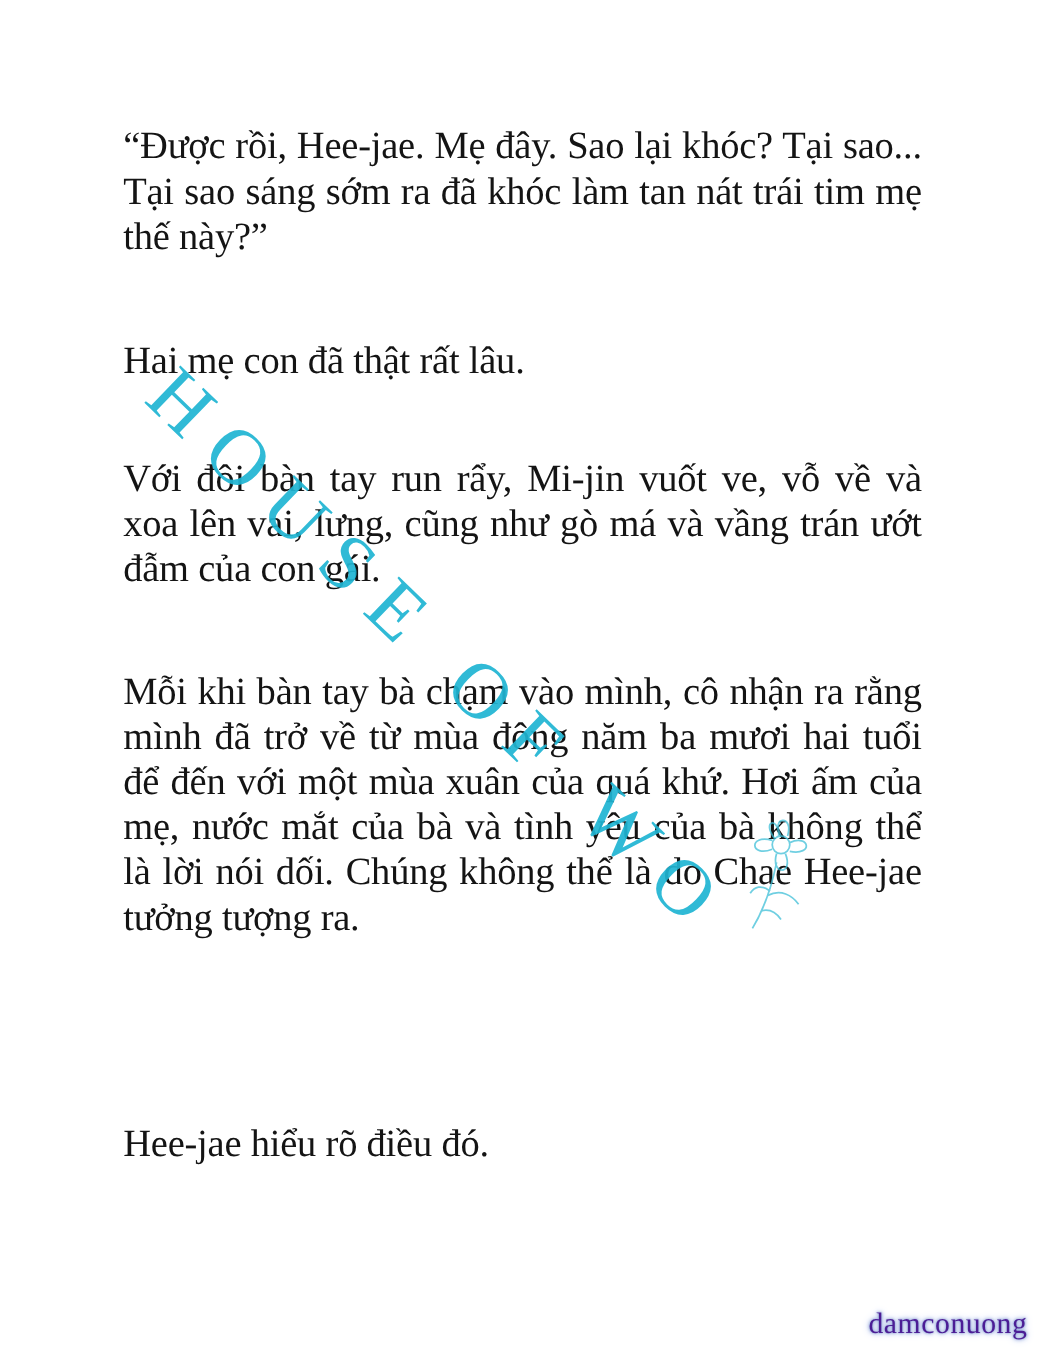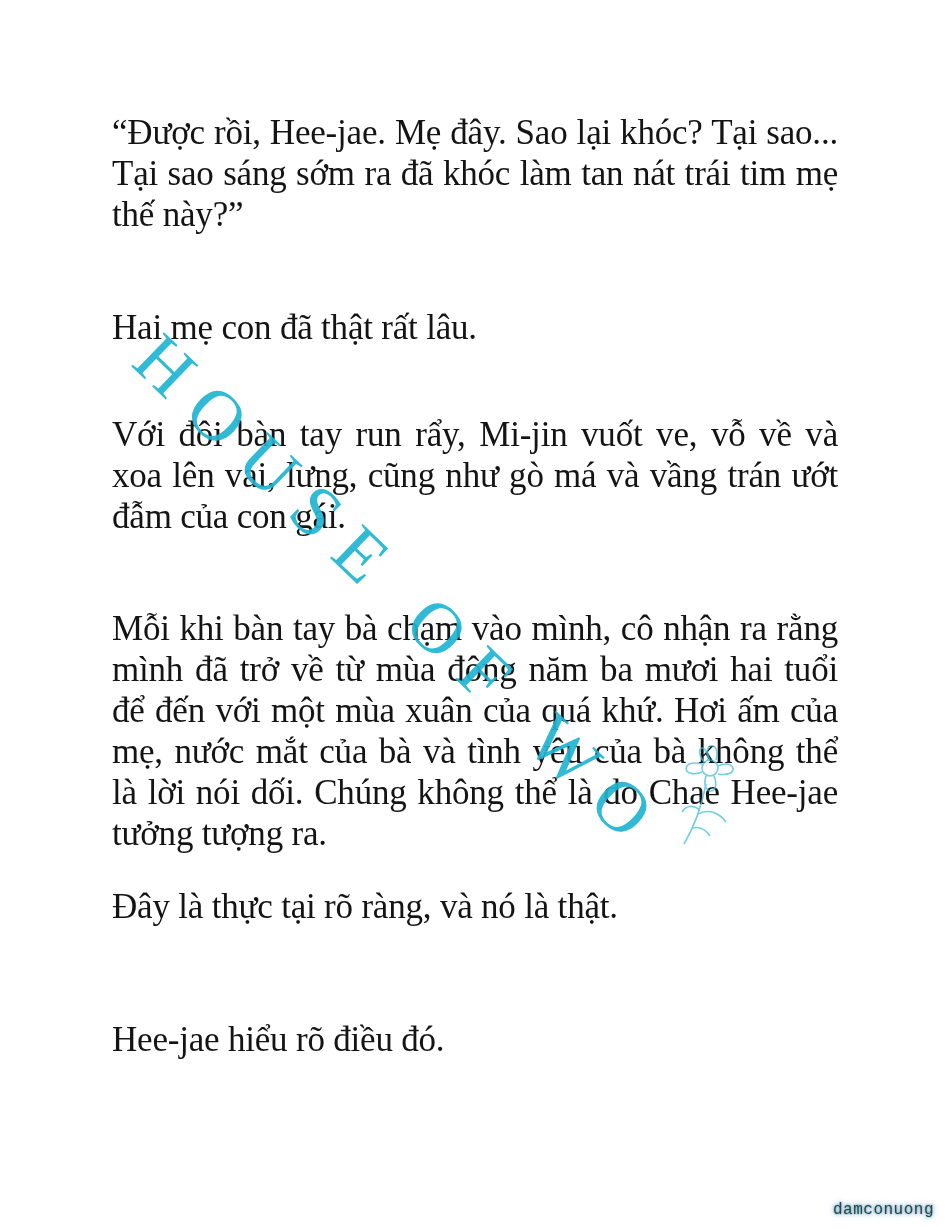--- a/index.html
+++ b/index.html
@@ -25,34 +25,33 @@
     .wm {
       position: absolute; left: 175px; top: 318px;
       transform-origin: 0 0; transform: rotate(44deg);
       color: #1fb5d3; font-family: "Liberation Serif", serif;
       font-size: 72px; letter-spacing: 20px; white-space: nowrap;
       opacity: 0.92; pointer-events: none;
     }
     .flower { position: absolute; left: 670px; top: 740px; width: 70px; height: 110px; opacity: 0.75; }
     .site-wm {
       position: absolute; right: 16px; bottom: 10px;
-      font-family: Liberation Mono, monospace; font-size: 16px; color: #14532d;
+      font-family: Liberation Serif, serif; font-size: 27px; color: #4c1d95;
       text-shadow: 0 0 4px #8aa0d8, 0 0 8px #b8c6ee, 0 0 2px #6f86c8;
       letter-spacing: 0.5px;
     }
   </style>
 </head>
 <body>
 
 <div class="page">
   <p class="para p1">“Được rồi, Hee-jae. Mẹ đây. Sao lại khóc? Tại sao... Tại sao sáng sớm ra đã khóc làm tan nát trái tim mẹ thế này?”</p>
   <p class="para p2">Hai mẹ con đã thật rất lâu.</p>
   <p class="para p3">Với đôi bàn tay run rẩy, Mi-jin vuốt ve, vỗ về và xoa lên vai, lưng, cũng như gò má và vầng trán ướt đẫm của con gái.</p>
   <p class="para p4">Mỗi khi bàn tay bà chạm vào mình, cô nhận ra rằng mình đã trở về từ mùa đông năm ba mươi hai tuổi để đến với một mùa xuân của quá khứ. Hơi ấm của mẹ, nước mắt của bà và tình yêu của bà không thể là lời nói dối. Chúng không thể là do Chae Hee-jae tưởng tượng ra.</p>
-  <p class="para p5">Đây là thực tại rõ ràng, và nó là thật.</p>
   <p class="para p6">Hee-jae hiểu rõ điều đó.</p>
 
   <div class="wm">HOUSE OF WO</div>
 
   <svg class="flower" viewBox="0 0 70 110" fill="none" stroke="#3fbfd8" stroke-width="1.6">
     <circle cx="40" cy="28" r="8"></circle>
     <path d="M40 20 C30 2, 52 0, 46 20"></path>
     <path d="M48 26 C66 18, 70 38, 48 34"></path>
     <path d="M44 36 C52 56, 30 56, 36 36"></path>
     <path d="M32 32 C12 40, 10 18, 32 24"></path>

